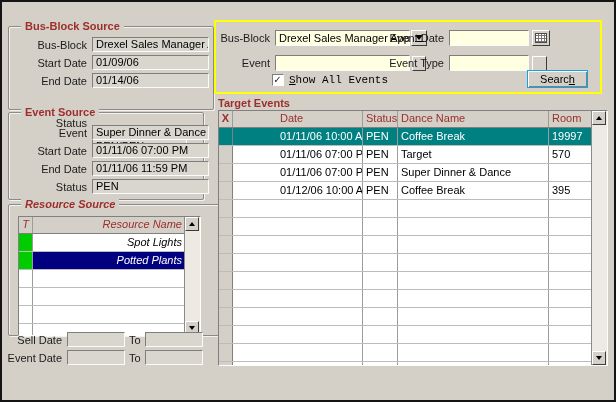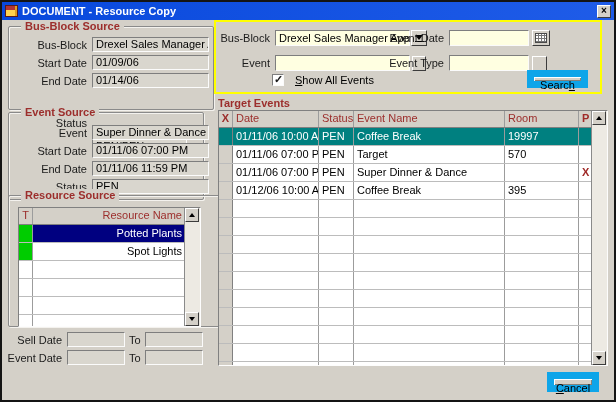--- a/index.html
+++ b/index.html
@@ -55,21 +55,21 @@
   .cream-field{
     box-sizing:border-box;height:16px;line-height:14px;padding:0 3px;
     background:var(--field-cream,#ffffe1);
     border:1px solid;border-color:#7e7e7e #fbfbfb #fbfbfb #7e7e7e;
     overflow:hidden;white-space:nowrap;flex:0 0 auto;
   }
   .to-label{padding:0 4px;color:#1a1a1a;}
   
   .btn3d{
     position:absolute;box-sizing:border-box;background:var(--window-gray,#d4d0c8);
-    border:7px solid #0ea5e9;
+    border:1px solid #0ea5e9;
     box-shadow:inset 1px 1px 0 #fff, inset -1px -1px 0 #848078;
     text-align:center;cursor:default;
   }
   .mini-btn{
     box-sizing:border-box;background:var(--window-gray,#d4d0c8);
     border:1px solid;border-color:#fff #3c3c3c #3c3c3c #fff;
     display:flex;align-items:center;justify-content:center;flex:0 0 auto;cursor:default;
   }
   .mn{text-decoration:underline;}
   
@@ -103,21 +103,21 @@
     overflow:hidden;white-space:nowrap;flex:0 0 auto;}
   .td.rowsel{background:var(--window-gray,#d4d0c8);border-right:1px solid #808080;padding:0;}
   .tr.sel-teal{background:var(--selection-teal,#008080);color:#fff;}
   .tr.sel-teal .td.rowsel{background:var(--selection-teal,#008080);}
   .tr.sel-navy .td:not(.tcell){background:var(--selection-navy,#000080);color:#fff;}
   .td.tcell.green{background:var(--indicator-green,#00cc00);}
   .c-p,.th.c-p{color:#a02a28;font-weight:bold;text-align:center;}
   .th{font-weight:normal;}
   
   .tg .c-x{width:14px;padding:0;text-align:center;}
-  .tg .c-date{width:86px;}
+  .tg .c-date{width:86px;margin-left:44px;}
   .tg .c-status{width:35px;}
   .tg .c-event{width:151px;}
   .tg .c-room{width:74px;}
   .tg .c-p{flex:1 1 auto;border-right:none;}
   
   .rg .c-t{width:14px;padding:0;text-align:center;}
   .rg .c-name{flex:1 1 auto;border-right:none;text-align:right;}
   
   .vscroll{position:absolute;top:0;right:0;bottom:0;width:15px;background:#edeae3;border-left:1px solid #8a8a8a;}
   .sbtn{position:absolute;left:0;width:14px;height:14px;}
@@ -128,27 +128,20 @@
     position:absolute;left:212px;top:18px;width:388px;height:74px;box-sizing:border-box;
     border:2px solid var(--panel-yellow,#ffff00);background:var(--window-gray,#d4d0c8);
   }
   .section-label{position:absolute;color:var(--label-red,#9c2e2c);font-weight:bold;}
 </style>
 </head>
 <body>
 
 <div class="window">
 
-  <div class="titlebar">
-    <div class="win-icon"></div>
-    <div class="title">DOCUMENT - Resource Copy</div>
-    <div class="close-btn">
-      <span>×</span>
-    </div>
-  </div>
 
   <div class="group" style="left:6px;top:24px;width:206px;height:84px;">
     <div class="group-title">Bus-Block Source</div>
     <div class="frow" style="left:2px;top:10px;">
       <div class="flabel">Bus-Block</div>
       <div class="sunken-field" style="width:117px;">Drexel Sales Manager Appr</div>
     </div>
     <div class="frow" style="left:2px;top:28px;">
       <div class="flabel">Start Date</div>
       <div class="sunken-field" style="width:117px;">01/09/06</div>
@@ -176,36 +169,36 @@
     <div class="frow" style="left:2px;top:48px;">
       <div class="flabel">End Date</div>
       <div class="sunken-field" style="width:117px;">01/11/06 11:59 PM</div>
     </div>
     <div class="frow" style="left:2px;top:66px;">
       <div class="flabel">Status</div>
       <div class="sunken-field" style="width:117px;">PEN</div>
     </div>
   </div>
 
-  <div class="group" style="left:6px;top:193px;width:226px;height:132px;">
+  <div class="group" style="left:6px;top:202px;width:226px;height:132px;font-style:italic;">
     <div class="group-title">Resource Source</div>
     <div class="grid rg" style="left:9px;top:11px;width:183px;height:120px;">
       <div class="grid-inner" style="right:15px;">
         <div class="thead">
           <div class="th c-t">T</div>
           <div class="th c-name">Resource Name</div>
         </div>
         <div id="resource-rows">
+          <div class="tr">
+            <div class="td tcell green c-t"></div>
+            <div class="td c-name">Spot Lights</div>
+          </div>
           <div class="tr sel-navy">
             <div class="td tcell green c-t"></div>
             <div class="td c-name">Potted Plants</div>
-          </div>
-          <div class="tr">
-            <div class="td tcell green c-t"></div>
-            <div class="td c-name">Spot Lights</div>
           </div>
 
   <div class="tr">
     <div class="td c-t"></div>
               <div class="td c-name"></div>
   </div>
 
   <div class="tr">
     <div class="td c-t"></div>
               <div class="td c-name"></div>
@@ -267,38 +260,38 @@
     <div class="frow" style="left:2px;top:33px;">
       <div class="flabel" style="width:52px;">Event</div>
       <div class="cream-field" style="width:135px;"></div>
       <div class="mini-btn" style="width:14px;height:15px;margin-left:2px;"></div>
     </div>
     <div class="frow" style="left:172px;top:33px;">
       <div class="flabel" style="width:56px;">Event Type</div>
       <div class="cream-field" style="width:80px;"></div>
       <div class="mini-btn" style="width:15px;height:15px;margin-left:3px;"></div>
     </div>
-    <div class="frow" style="left:56px;top:52px;gap:11px;">
+    <div class="frow" style="left:56px;top:52px;gap:5px;font-family:Liberation Mono, monospace;">
       <div class="checkbox checked"></div>
       <div><span class="mn">S</span><span>how All Events</span></div>
     </div>
     <div class="btn3d" style="left:311px;top:48px;width:61px;height:18px;line-height:16px;">
       <span>Searc</span><span class="mn">h</span><span></span>
     </div>
   </div>
 
   <div class="section-label" style="left:216px;top:95px;">Target Events</div>
 
   <div class="grid tg" style="left:216px;top:108px;width:390px;height:256px;">
     <div class="grid-inner" style="right:15px;">
       <div class="thead">
         <div class="th c-x" style="color:var(--label-red,#9c2e2c);font-weight:bold;">X</div>
         <div class="th c-date">Date</div>
         <div class="th c-status">Status</div>
-        <div class="th c-event">Event Name</div>
+        <div class="th c-event">Dance Name</div>
         <div class="th c-room">Room</div>
         <div class="th c-p">P</div>
       </div>
       <div id="target-rows">
         <div class="tr sel-teal">
           <div class="td rowsel c-x"></div>
           <div class="td c-date">01/11/06 10:00 AM</div>
           <div class="td c-status">PEN</div>
           <div class="td c-event">Coffee Break</div>
           <div class="td c-room">19997</div>
@@ -423,17 +416,14 @@
     <div class="vscroll">
       <div class="sbtn up mini-btn">
           <span class="arr-up"></span>
         </div>
       <div class="sbtn down mini-btn">
           <span class="arr-down"></span>
         </div>
     </div>
   </div>
 
-  <div class="btn3d" style="left:545px;top:370px;width:52px;height:20px;line-height:18px;">
-    <span></span><span class="mn">C</span><span>ancel</span>
-  </div>
 
 </div>
 
 </body></html>

